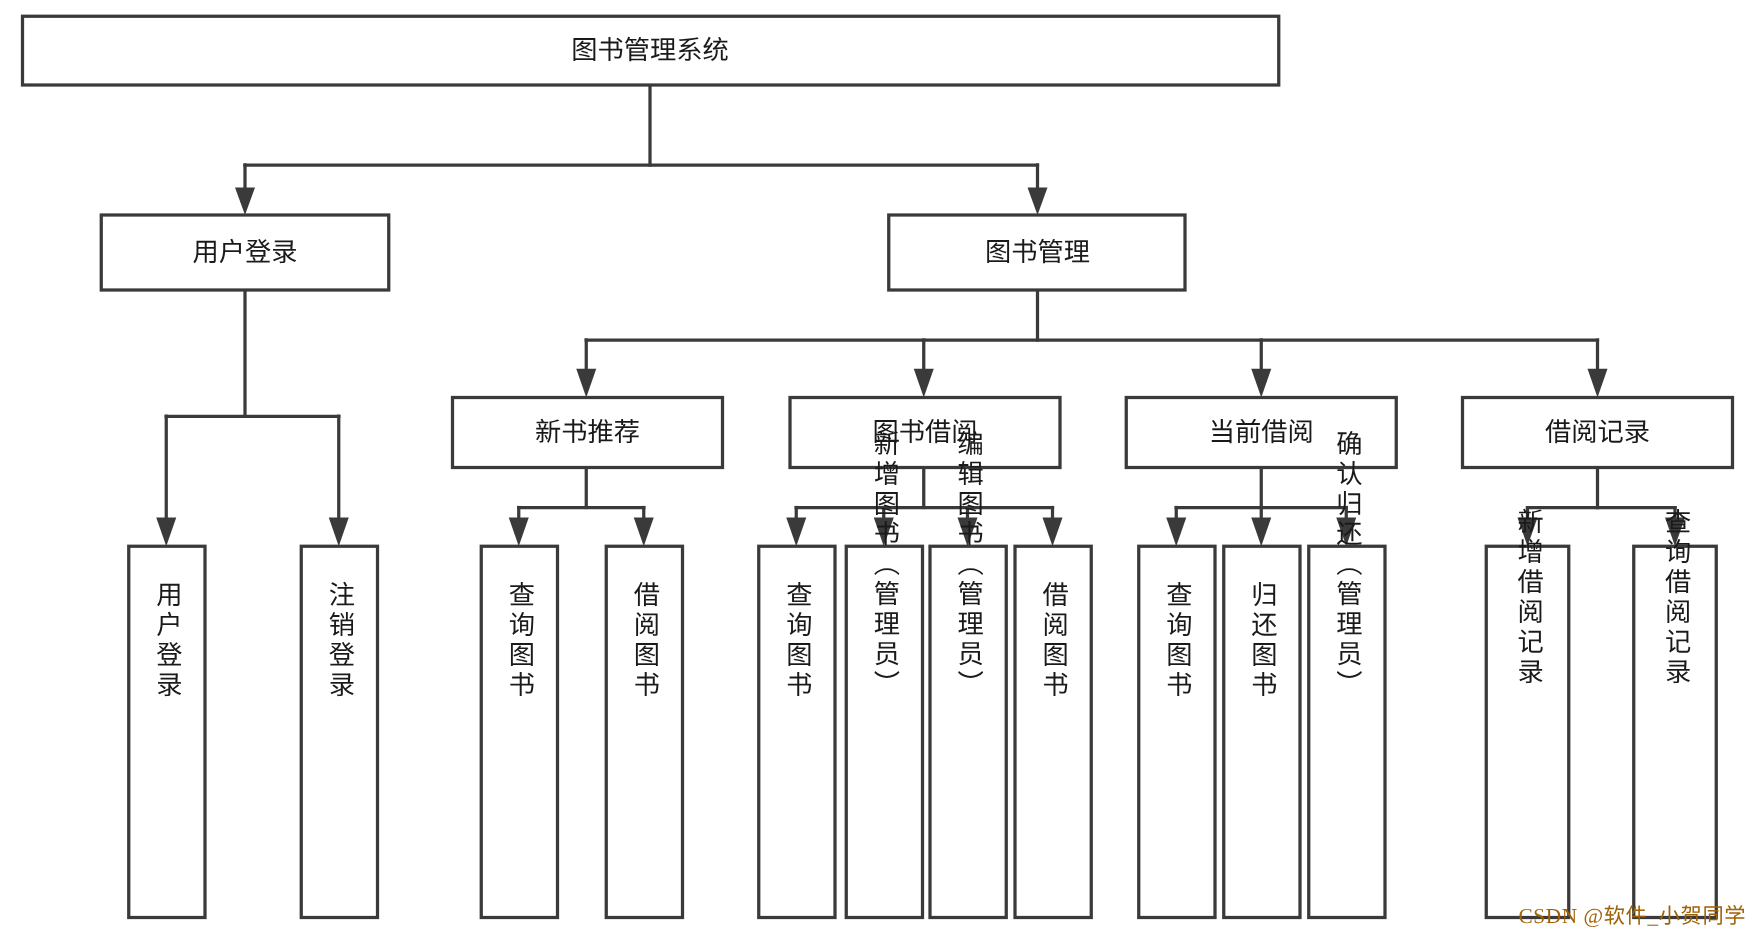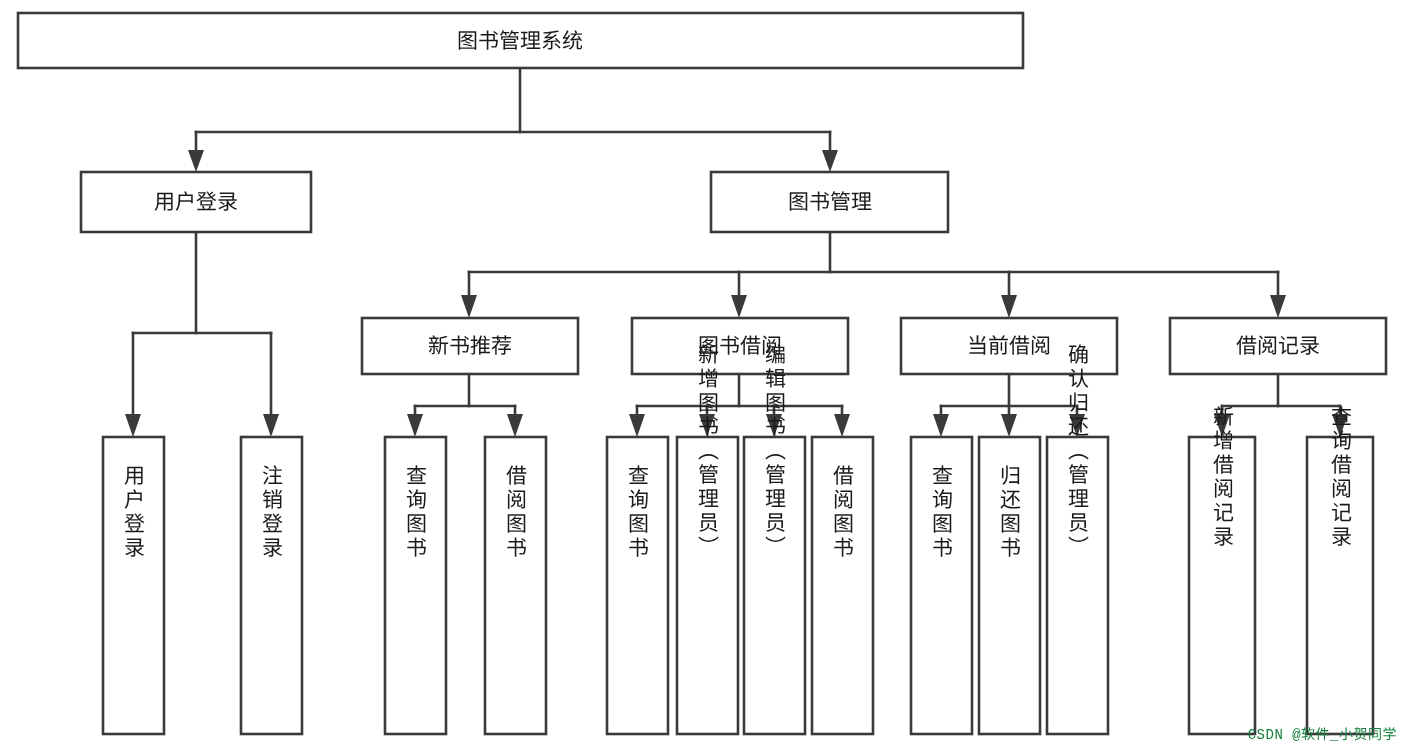--- a/index.html
+++ b/index.html
@@ -53,23 +53,23 @@
     font-family: "Liberation Sans", "DejaVu Sans", sans-serif;
     font-size: 21px;
     text-anchor: middle;
     writing-mode: vertical-rl;
     letter-spacing: 3px;
   }
   .watermark {
     position: absolute;
     right: 8px;
     bottom: 4px;
-    font-family: Liberation Mono, monospace;
-    font-size: 14px;
-    color: #15803d;
+    font-family: Liberation Serif, serif;
+    font-size: 17px;
+    color: #a16207;
     white-space: nowrap;
     user-select: none;
     letter-spacing: 0.5px;
   }
 </style>
 </head>
 <body>
 
 <div id="diagram-root">
 

